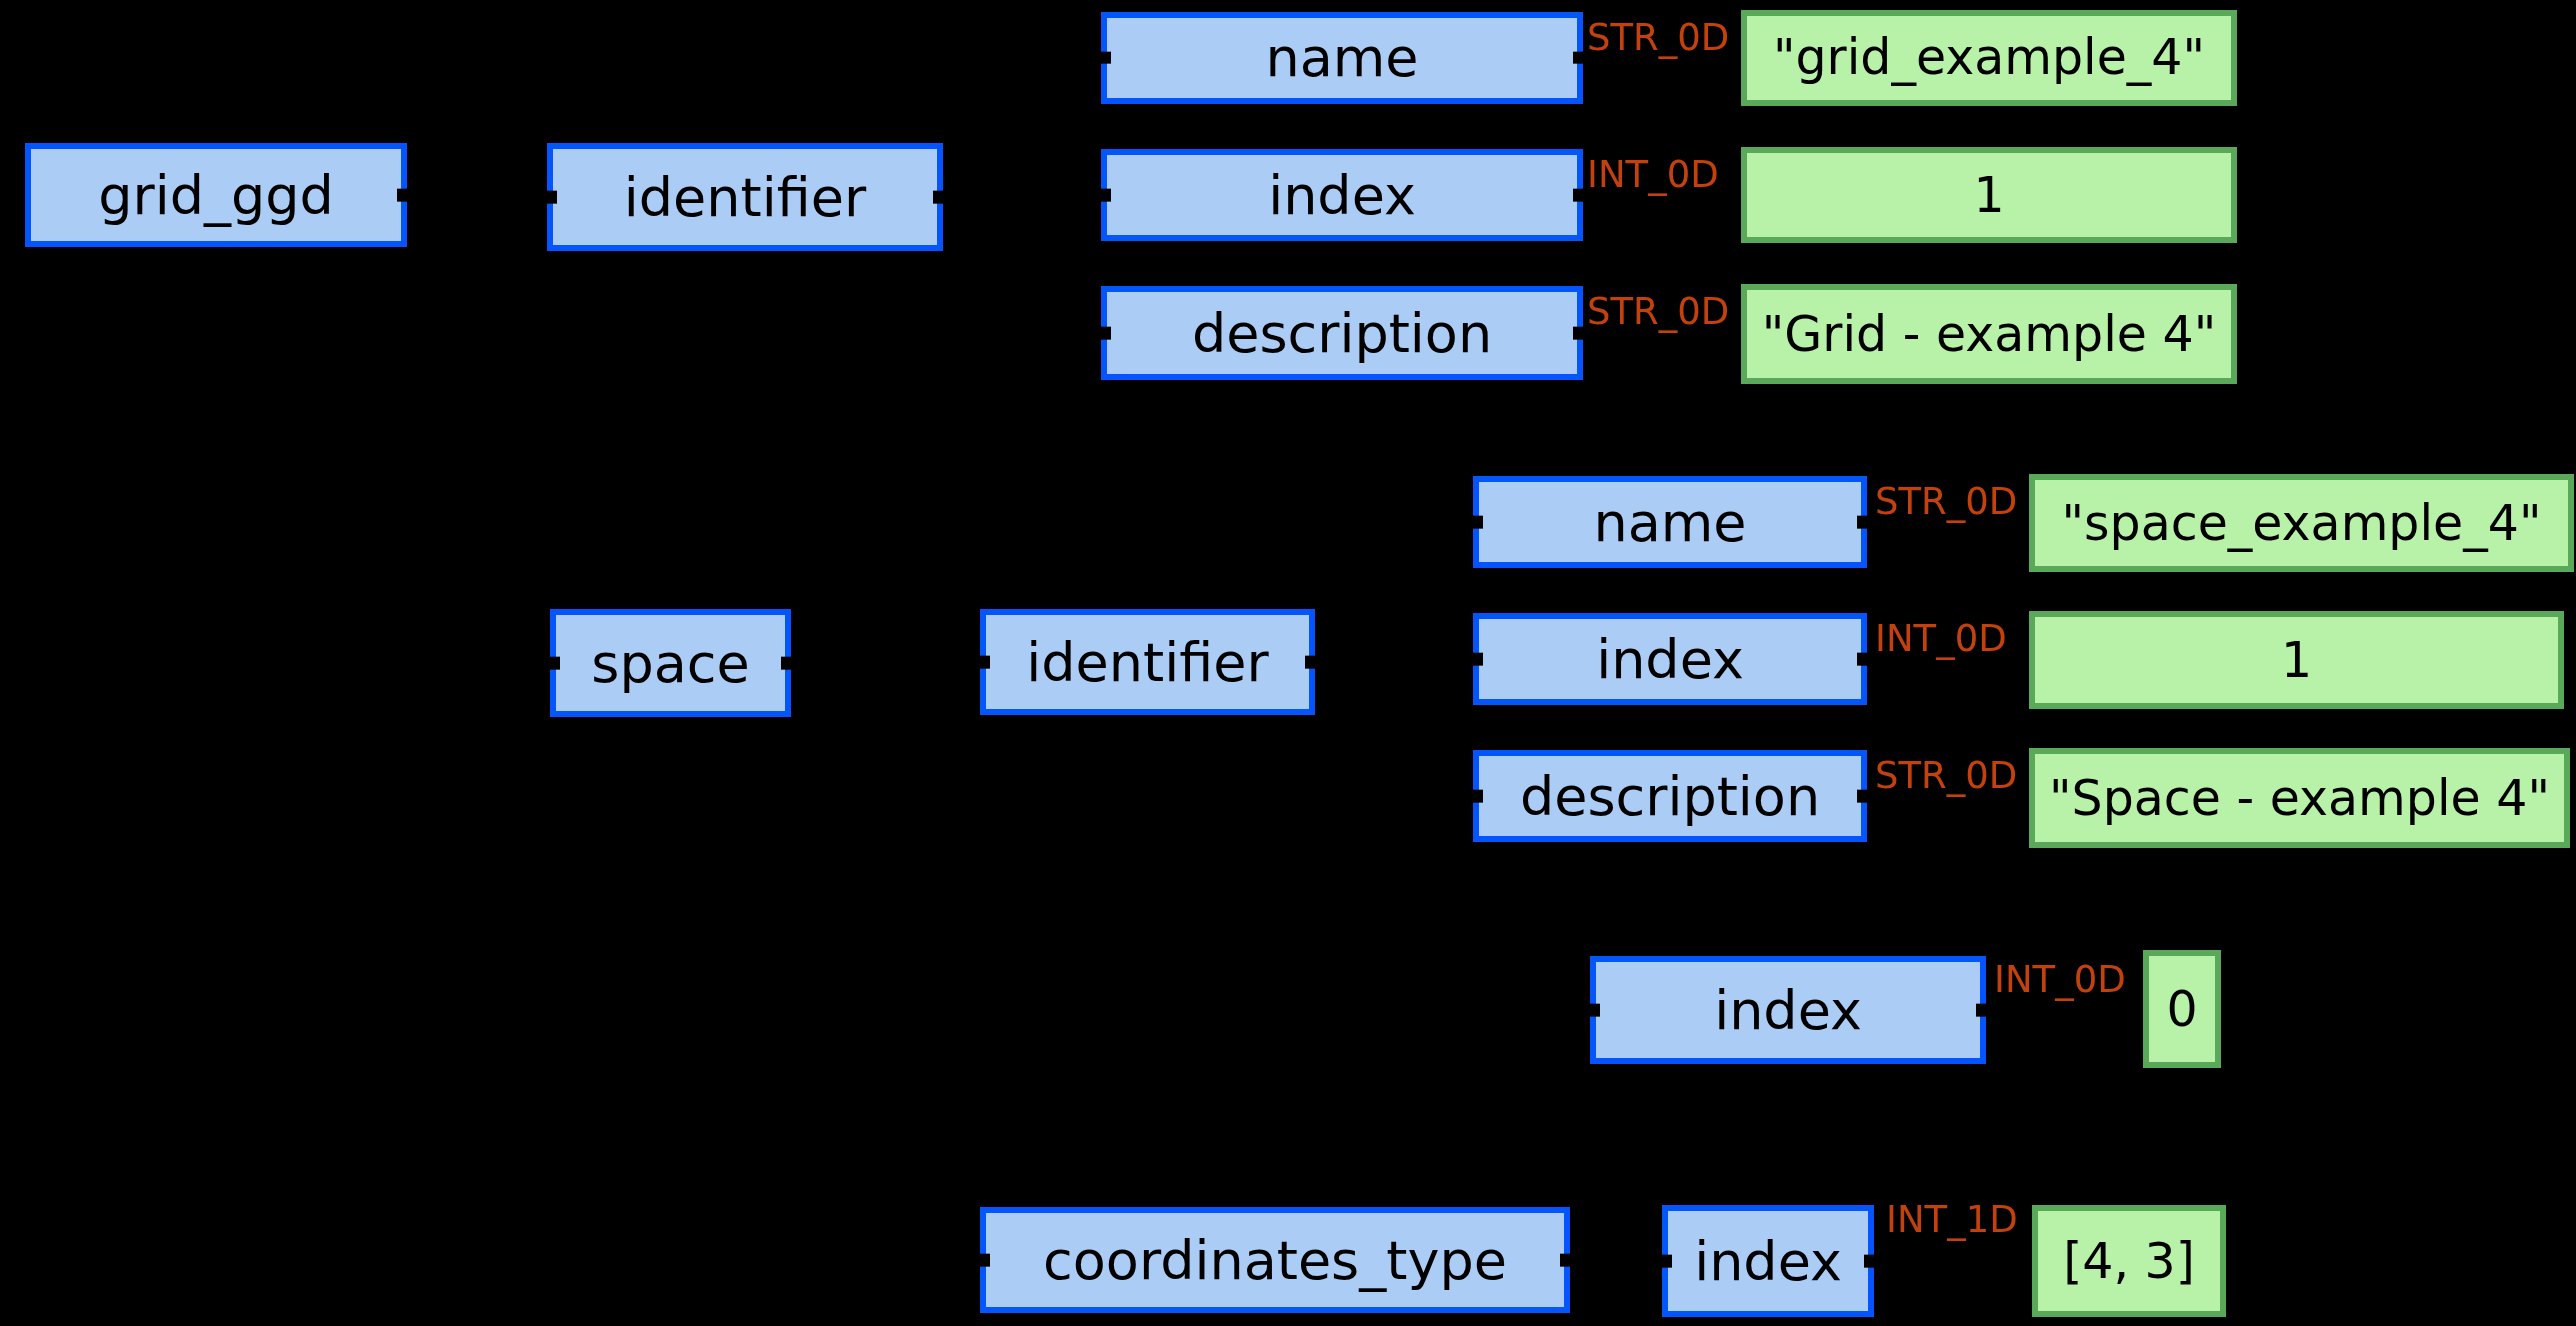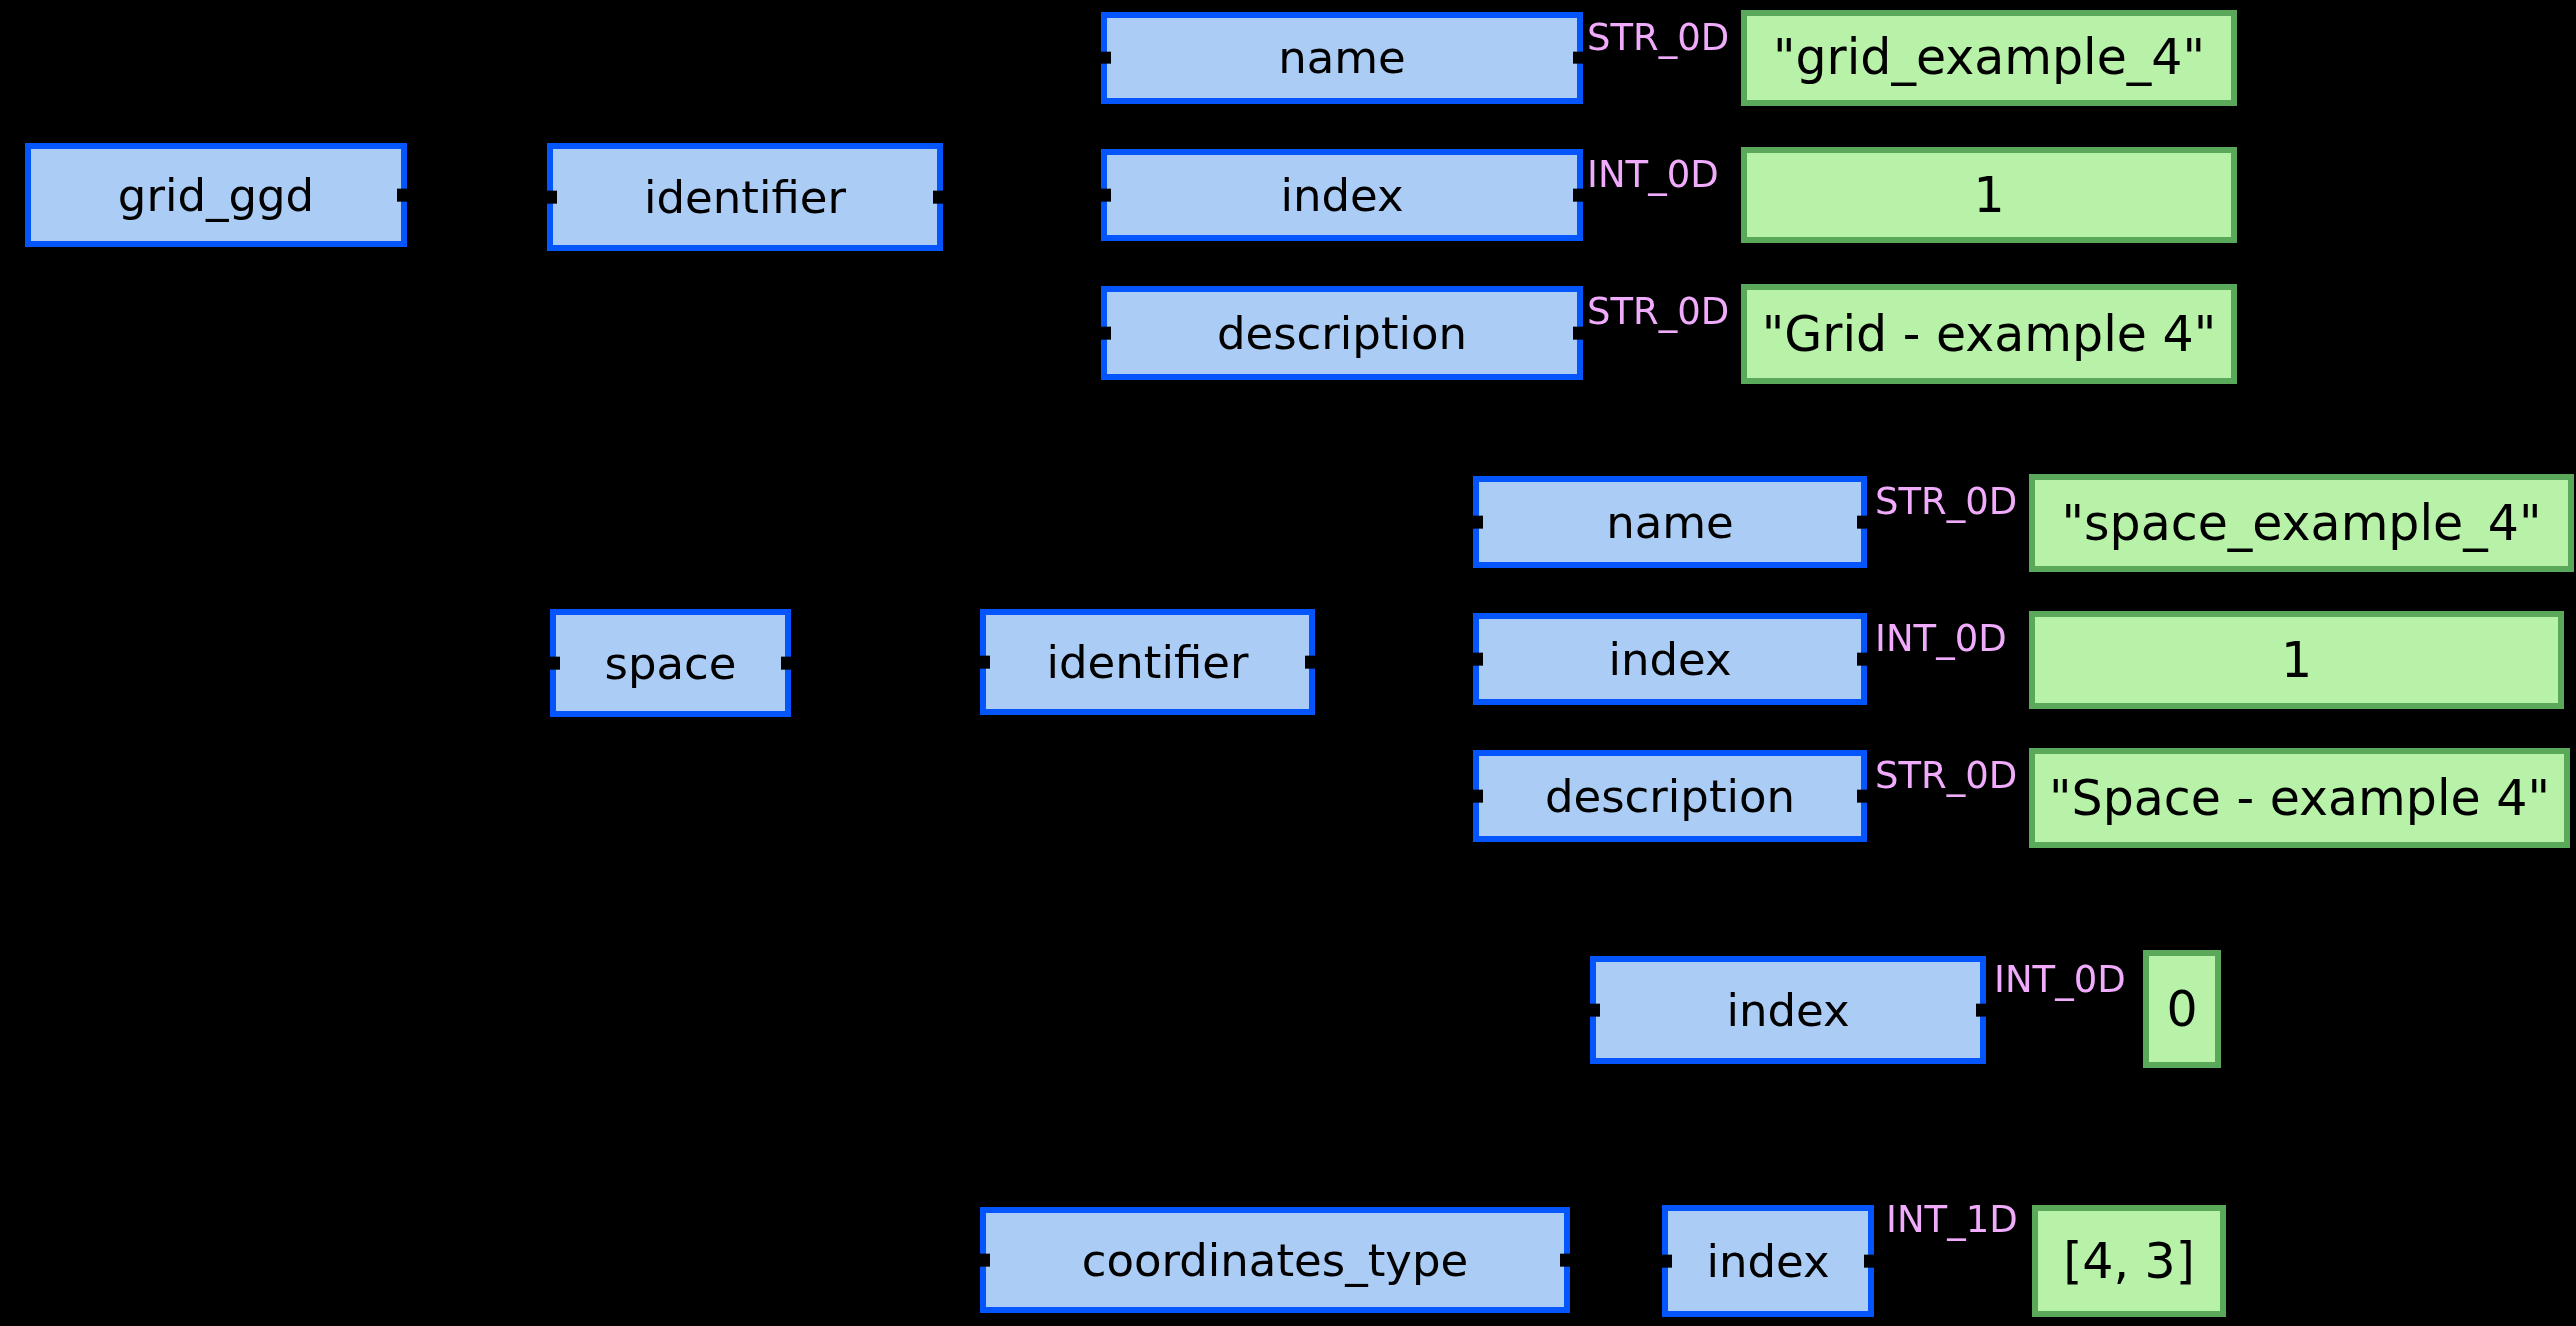--- a/index.html
+++ b/index.html
@@ -21,21 +21,21 @@
     display: flex;
     align-items: center;
     justify-content: center;
     color: #000000;
     white-space: nowrap;
     text-align: center;
   }
   .attr {
     background: #abccf4;
     border: 6.9px solid #0455fb;
-    font-size: 45px;
+    font-size: 54px;
   }
   .val {
     background: #b8f1a8;
     border: 6.9px solid #5aa95a;
     font-size: 49px;
   }
   
   .stub-l::before, .stub-r::after {
     content: "";
     position: absolute;
@@ -43,21 +43,21 @@
     transform: translateY(-50%);
     width: 10.8px;
     height: 12.7px;
     background: #000000;
   }
   .stub-l::before { left: -6.9px; }
   .stub-r::after  { right: -6.9px; }
   
   .elabel {
     position: absolute;
-    color: #f0abfc;
+    color: #c2410c;
     font-size: 37px;
     line-height: 43px;
     white-space: nowrap;
   }
 </style>
 </head>
 <body>
 
 <div id="canvas">
 

